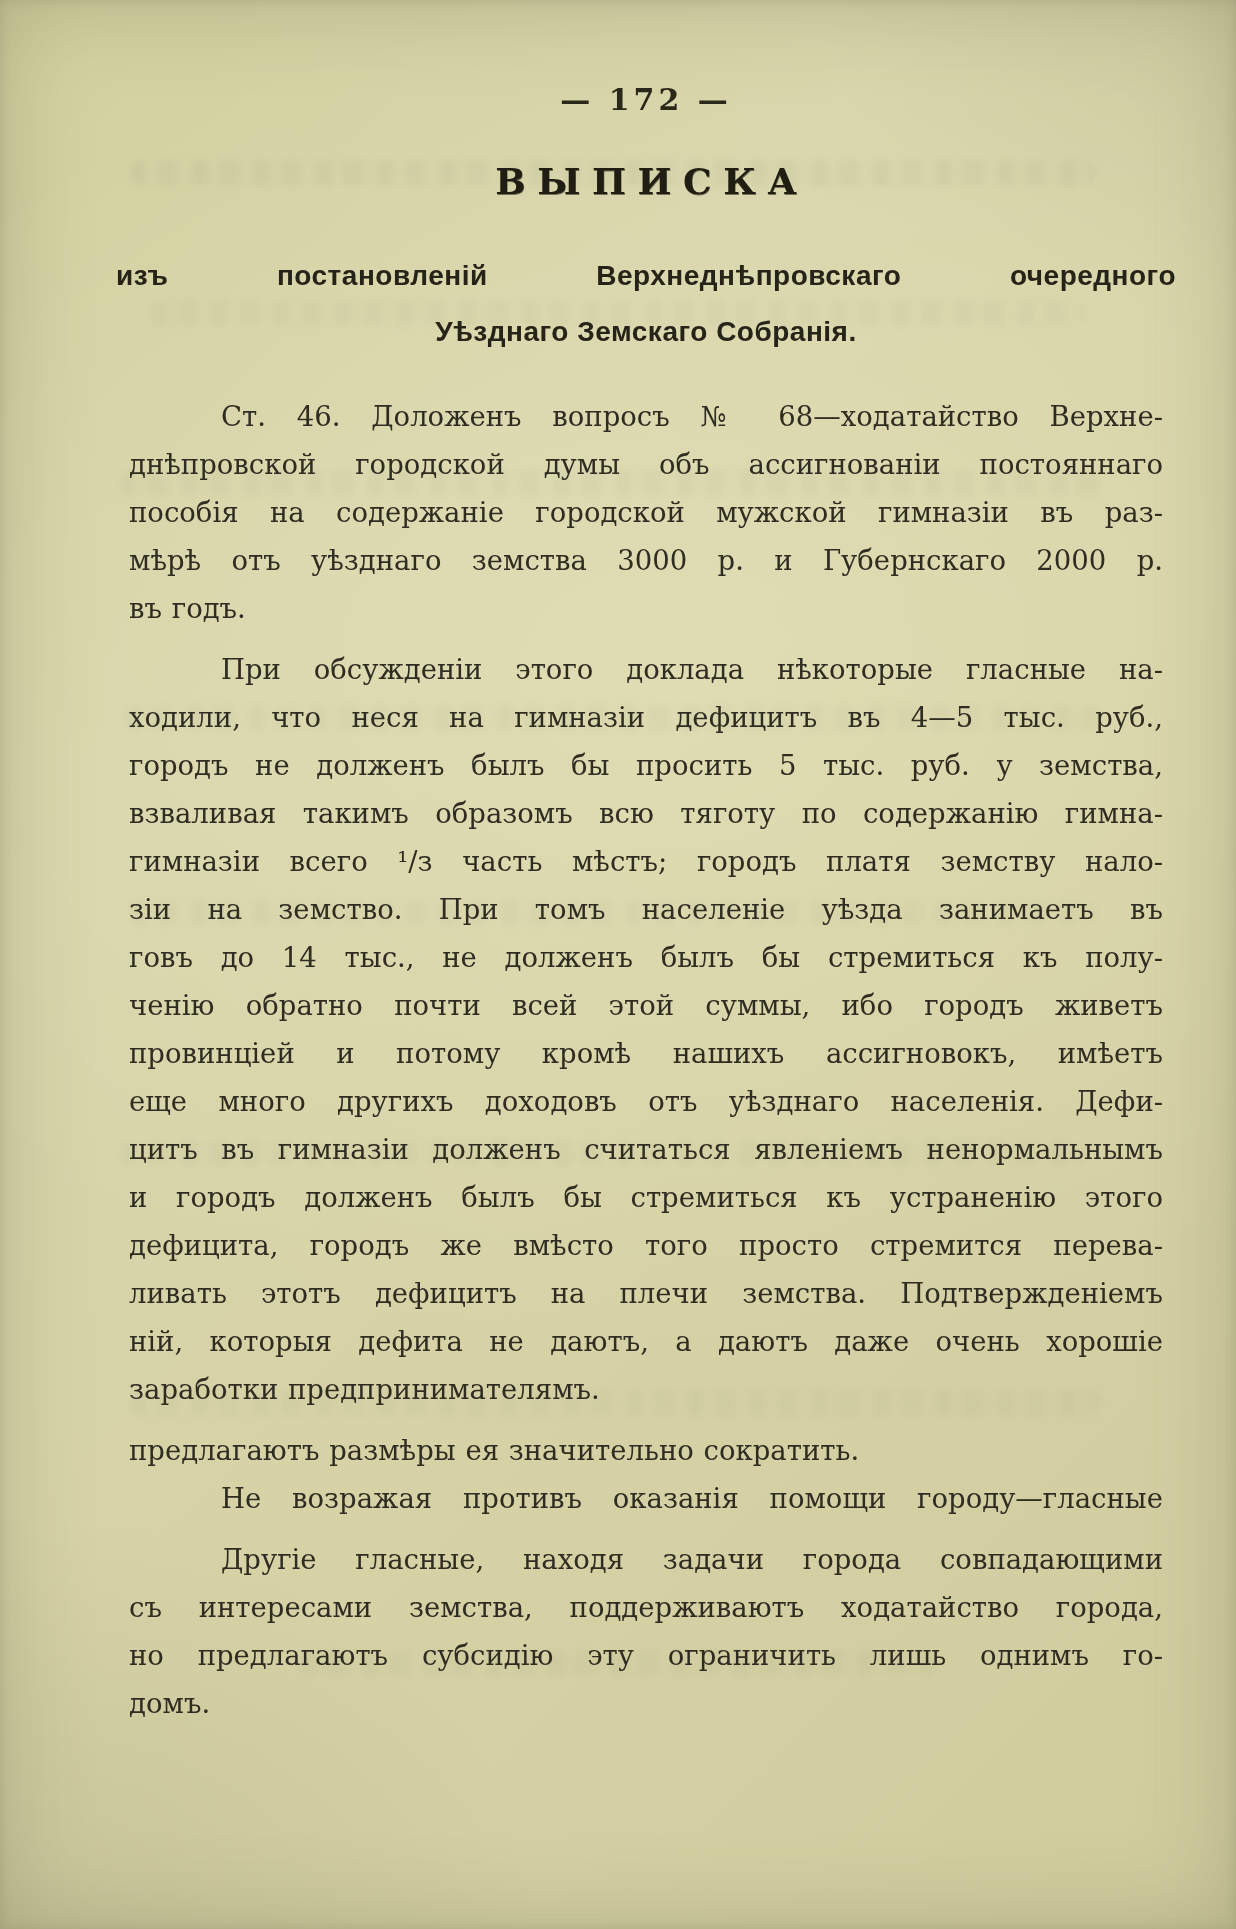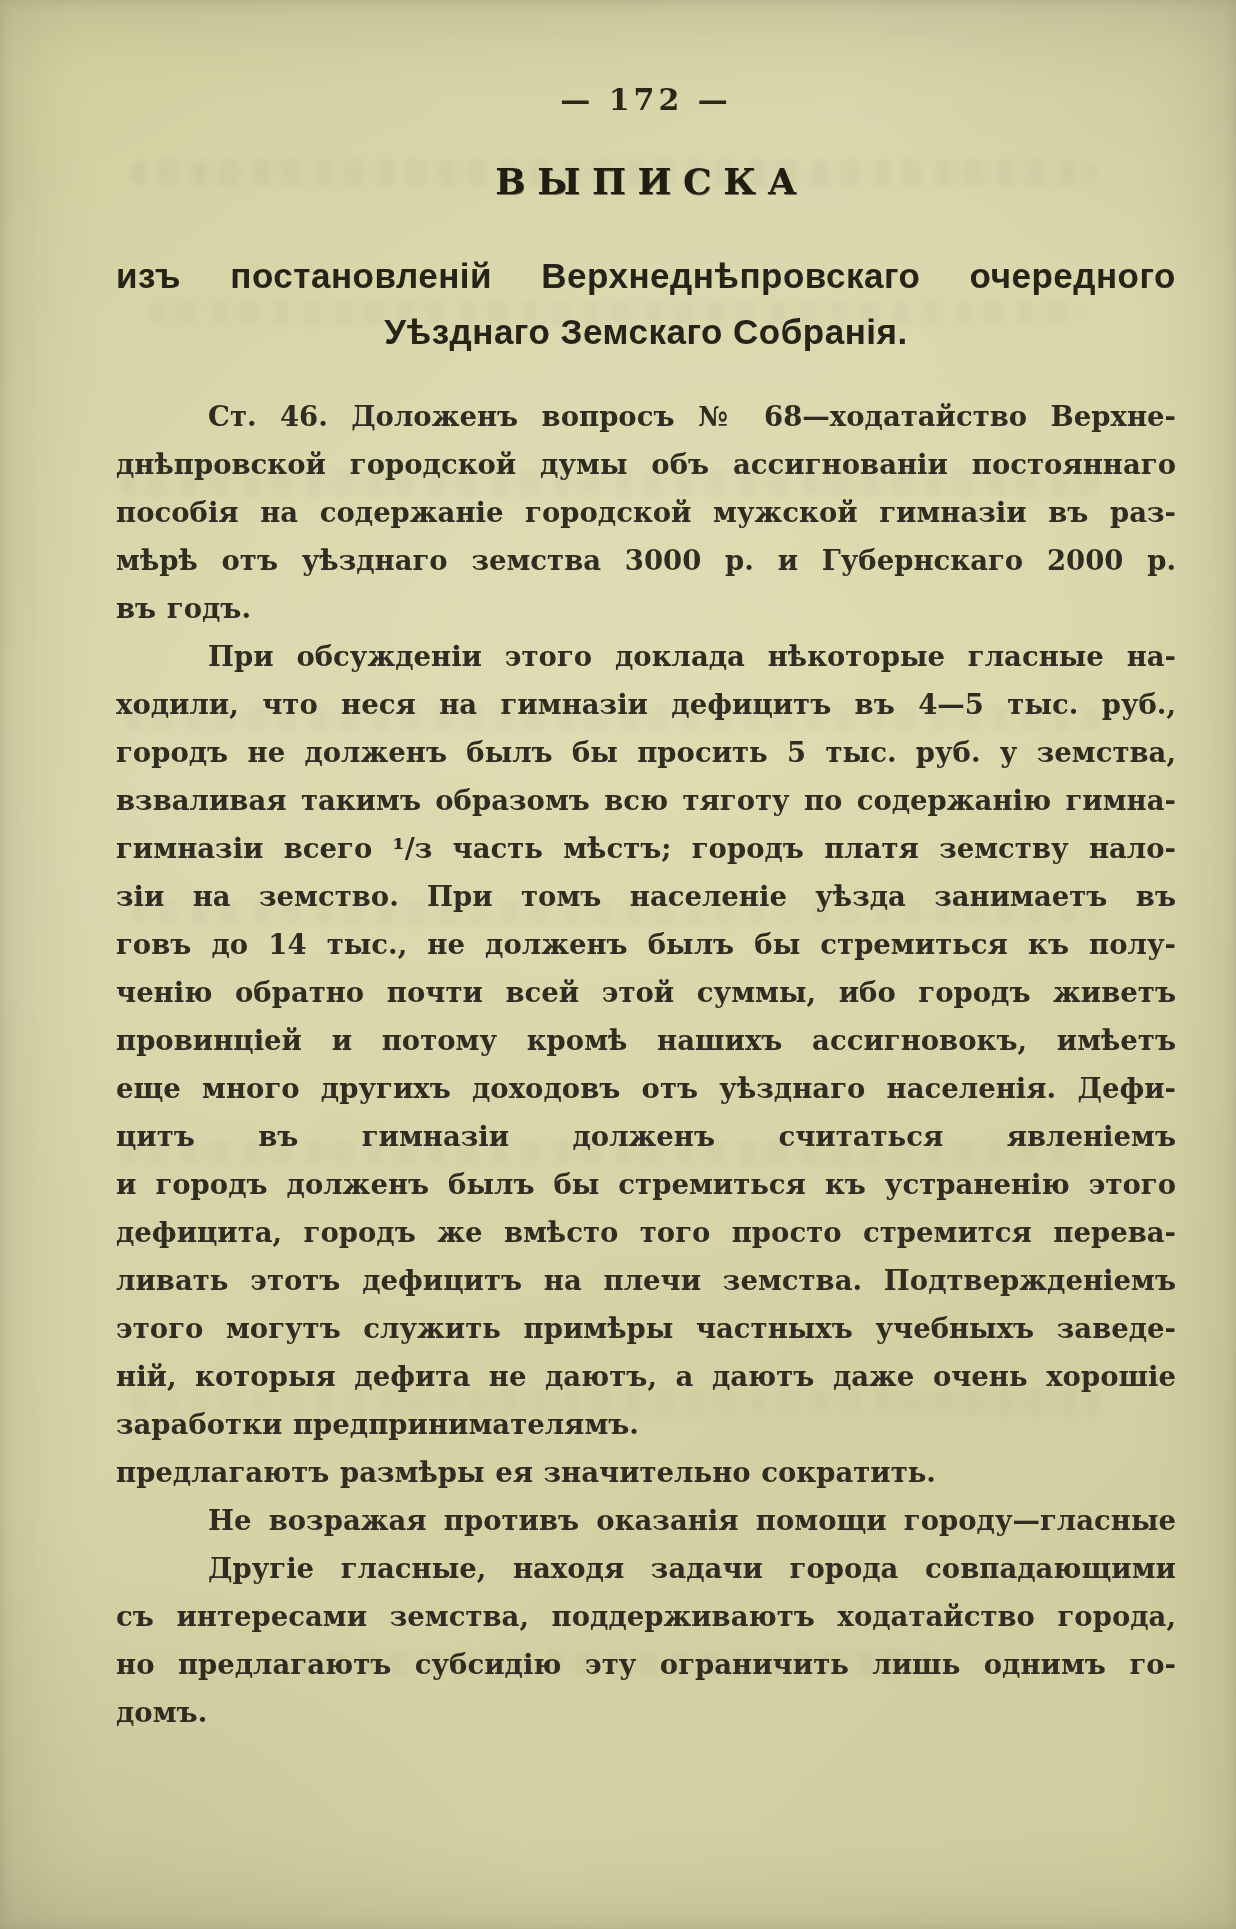--- a/index.html
+++ b/index.html
@@ -60,21 +60,21 @@
     text-indent: 0.32em; 
     color: #201e13;
     text-shadow: 0.6px 0.6px 0 rgba(32,30,19,0.55);
     height: 62px;
     line-height: 62px;
   }
   .subtitle {
     margin-top: 36px;
     font-family: "Liberation Sans", sans-serif;
     font-weight: bold;
-    font-size: 35px;
+    font-size: 28px;
     color: #262418;
     letter-spacing: 0.5px;
   }
   .subtitle .stretch {
     text-align: justify;
     height: 56px;
     line-height: 56px;
     overflow: hidden;
   }
   .subtitle .stretch::after {
@@ -87,21 +87,21 @@
     text-align: center;
     height: 56px;
     line-height: 56px;
   }
   .body-text {
     margin-top: 32px;
     font-family: "DejaVu Serif", serif;
     font-size: 27.5px;
     color: #2f2d22;
   }
-  .paragraph { margin: 0; font-weight: bold; }
+  .paragraph { margin: 13px; }
   .line {
     height: 48px;
     line-height: 48px;
     overflow: hidden;
     text-align: justify;
     word-spacing: 1px;
   }
   .line.just::after {
     content: "";
     display: inline-block;
@@ -152,21 +152,20 @@
           <div class="line just">гимназіи всего ¹/з часть мѣстъ; городъ платя земству нало-</div>
           <div class="line just">зіи на земство. При томъ населеніе уѣзда занимаетъ въ</div>
           <div class="line just">говъ до 14 тыс., не долженъ былъ бы стремиться къ полу-</div>
           <div class="line just">ченію обратно почти всей этой суммы, ибо городъ живетъ</div>
           <div class="line just">провинціей и потому кромѣ нашихъ ассигновокъ, имѣетъ</div>
           <div class="line just">еще много другихъ доходовъ отъ уѣзднаго населенія. Дефи-</div>
           <div class="line just">цитъ въ гимназіи долженъ считаться явленіемъ ненормальнымъ</div>
           <div class="line just">и городъ долженъ былъ бы стремиться къ устраненію этого</div>
           <div class="line just">дефицита, городъ же вмѣсто того просто стремится перева-</div>
           <div class="line just">ливать этотъ дефицитъ на плечи земства. Подтвержденіемъ</div>
-          <div class="line just">этого могутъ служить примѣры частныхъ учебныхъ заведе-</div>
           <div class="line just">ній, которыя дефита не даютъ, а даютъ даже очень хорошіе</div>
           <div class="line last">заработки предпринимателямъ.</div>
         </div>
         <div class="paragraph">
           <div class="line last">предлагаютъ размѣры ея значительно сократить.</div>
           <div class="line indent just">Не возражая противъ оказанія помощи городу—гласные</div>
         </div>
         <div class="paragraph">
           <div class="line indent just">Другіе гласные, находя задачи города совпадающими</div>
           <div class="line just">съ интересами земства, поддерживаютъ ходатайство города,</div>

